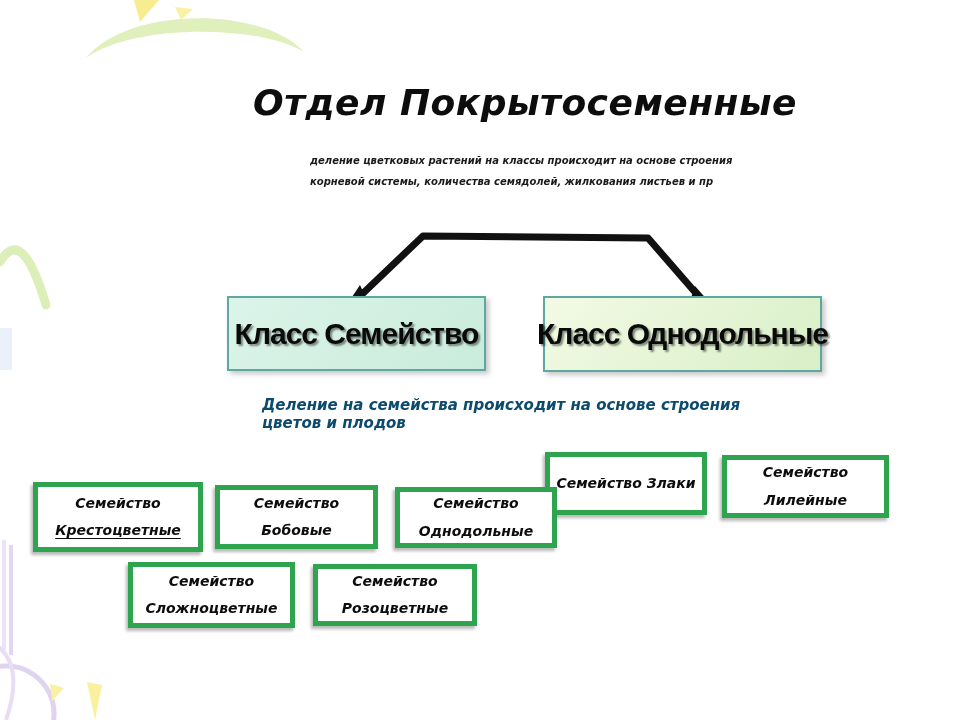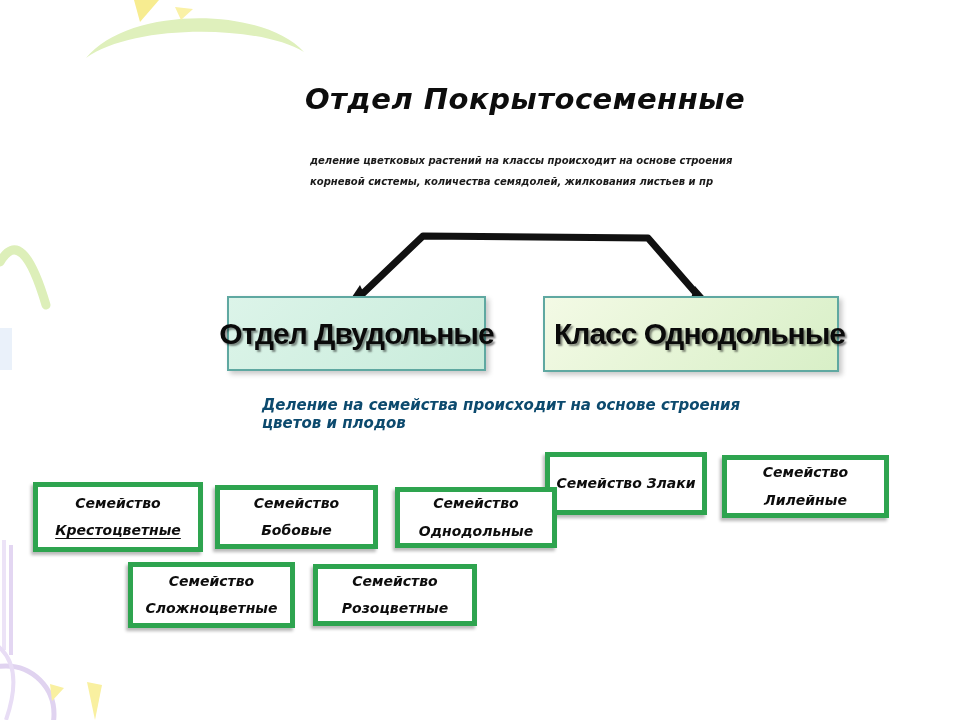--- a/index.html
+++ b/index.html
@@ -18,21 +18,21 @@
       width: 960px;
       height: 720px;
       pointer-events: none;
     }
     .page-title {
       position: absolute;
       left: 90px;
       top: 82px;
       width: 870px;
       text-align: center;
-      font-size: 29px;
+      font-size: 36px;
       font-weight: bold;
       font-style: italic;
       letter-spacing: 0.5px;
       color: #0d0d0d;
     }
     .intro-text {
       position: absolute;
       left: 310px;
       top: 151px;
       width: 468px;
@@ -65,21 +65,20 @@
       box-shadow: 3px 3px 5px rgba(0,0,0,0.22);
       white-space: nowrap;
     }
     .class-box.left {
       left: 227px; top: 296px; width: 255px; height: 71px;
       background: linear-gradient(135deg, #dcf4e9 0%, #c9ecdb 100%);
     }
     .class-box.right {
       left: 543px; top: 296px; width: 275px; height: 72px;
       background: linear-gradient(135deg, #f3fae5 0%, #d8efc7 100%);
-      padding-left: 17px;
     }
     .families-note {
       position: absolute;
       left: 262px;
       top: 396px;
       width: 540px;
       font-size: 15px;
       font-style: italic;
       font-weight: bold;
       color: #0c4a6e;
@@ -138,21 +137,21 @@
 
   <div class="intro-text">деление цветковых растений на классы происходит на основе строения корневой системы, количества семядолей, жилкования листьев и пр</div>
 
   <svg class="connector" viewBox="0 0 960 720" xmlns="http://www.w3.org/2000/svg" aria-hidden="true">
     <polyline points="357,299 423,236 648,238 701,299" fill="none" stroke="#111111" stroke-width="7" stroke-linejoin="round" stroke-linecap="round"></polyline>
     <polygon points="348,303 360,285 367,300" fill="#111111"></polygon>
     <polygon points="710,303 695,286 690,301" fill="#111111"></polygon>
   </svg>
 
   <div class="class-box left">
-    <span>Отдел Двудольные</span>
+    <span>Класс Семейство</span>
   </div>
   <div class="class-box right">
     <span>Класс Однодольные</span>
   </div>
 
   <div class="families-note">Деление на семейства происходит на основе строения цветов и плодов</div>
 
   <div class="fam-box fam-krest">
     <span>Семейство</span>
     <span class="u">Крестоцветные</span>

